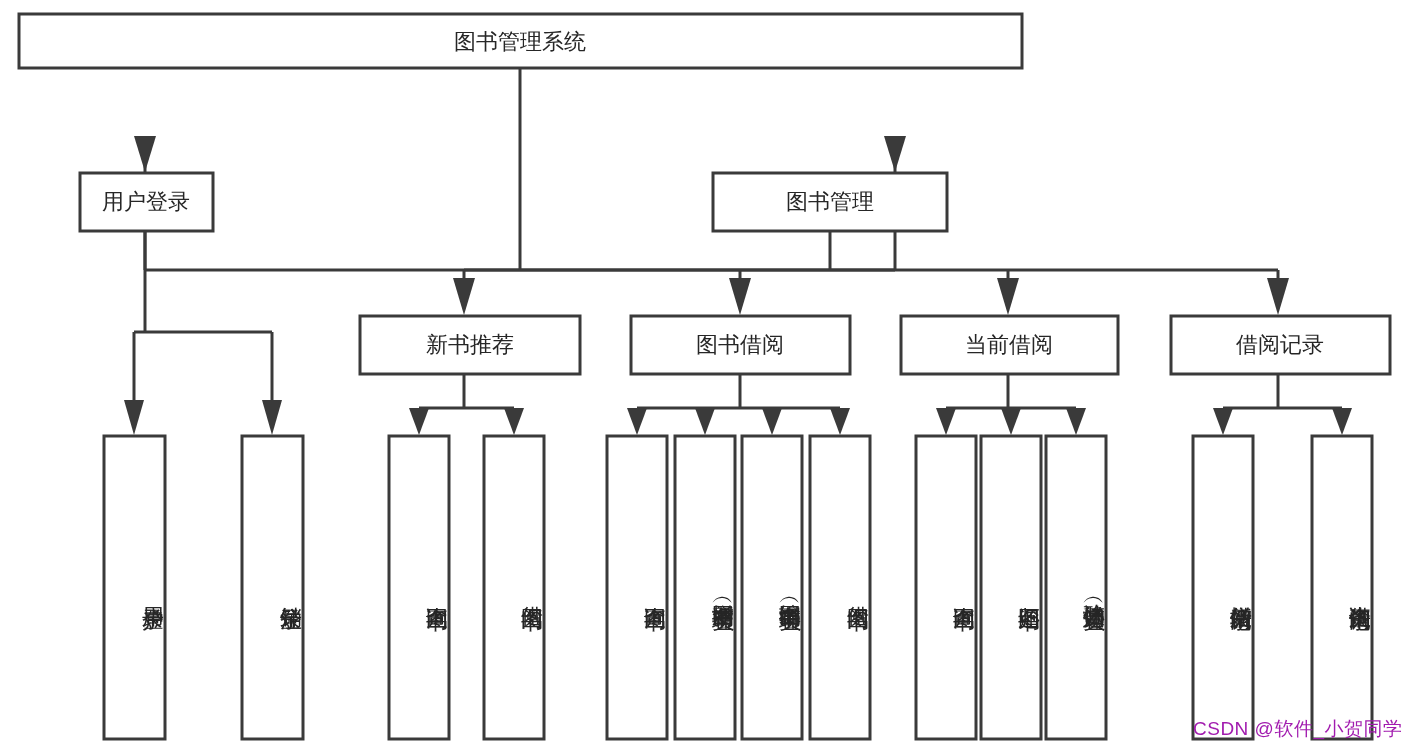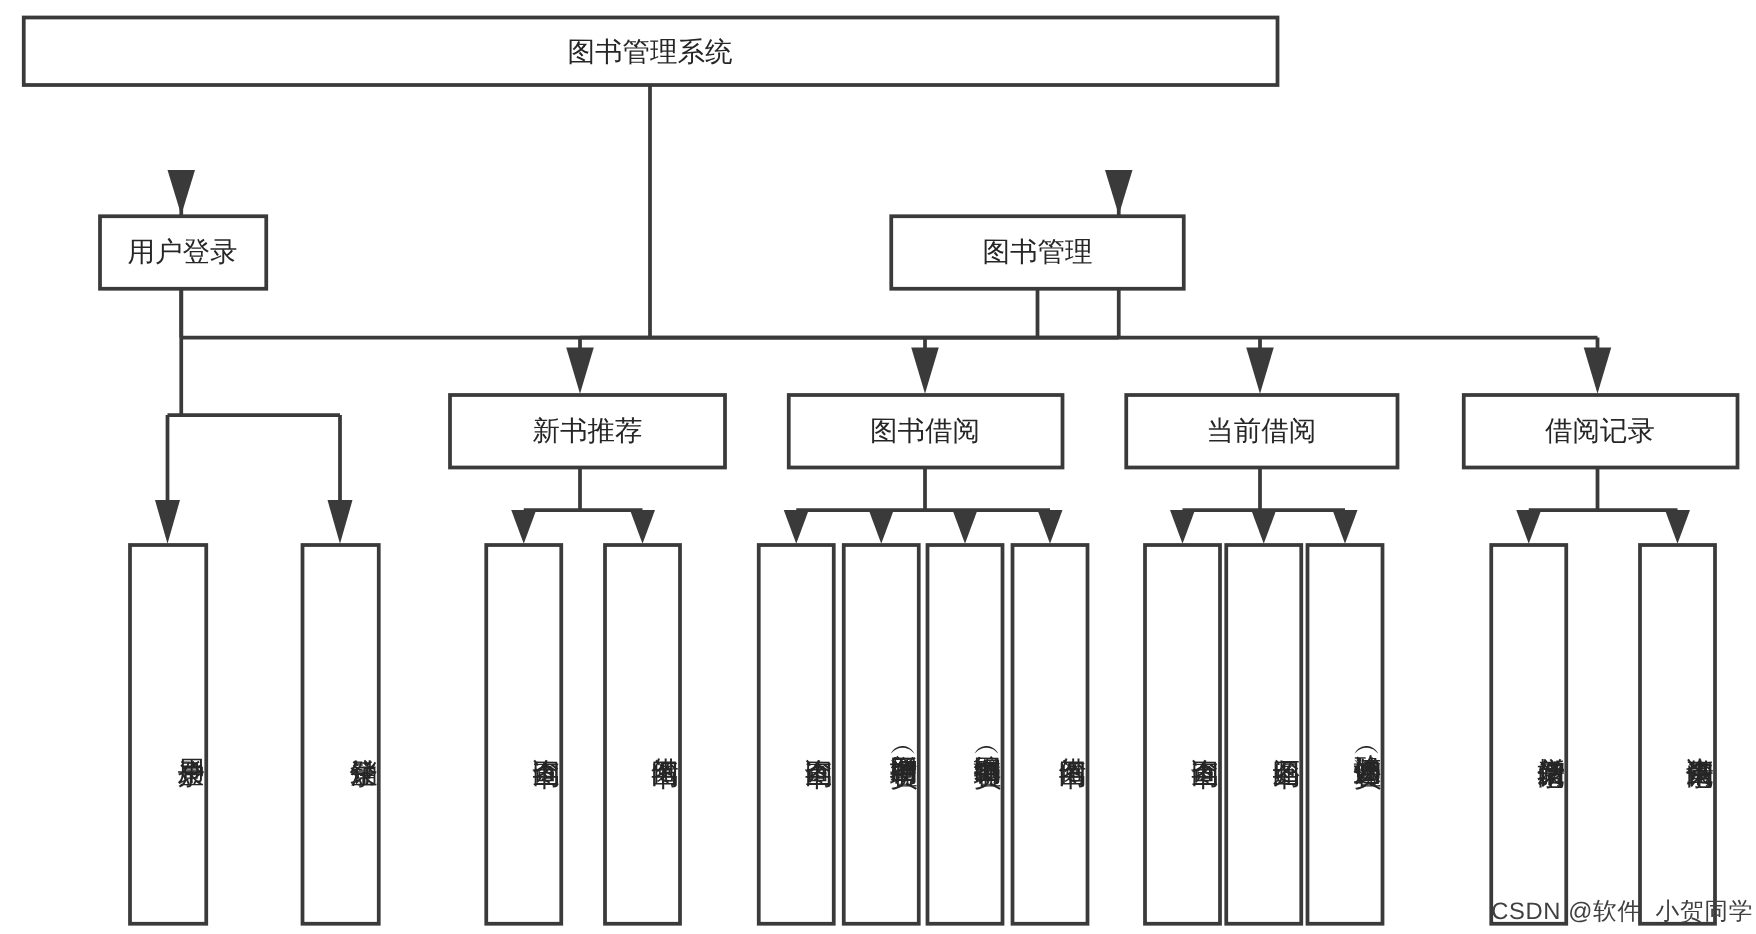--- a/index.html
+++ b/index.html
@@ -60,21 +60,21 @@
     text-align: center;
     display: flex;
     align-items: flex-start;
     justify-content: center;
     pointer-events: none;
   }
   .watermark {
     position: absolute;
     font-family: "Liberation Sans", "DejaVu Sans", sans-serif;
     font-size: 19px;
-    color: #404040;
+    color: #a21caf;
     white-space: nowrap;
     letter-spacing: 0.5px;
   }
 </style>
 </head>
 <body>
 
 <div id="diagram-root">
 
   <svg class="diagram-canvas" viewBox="0 0 1405 747">

